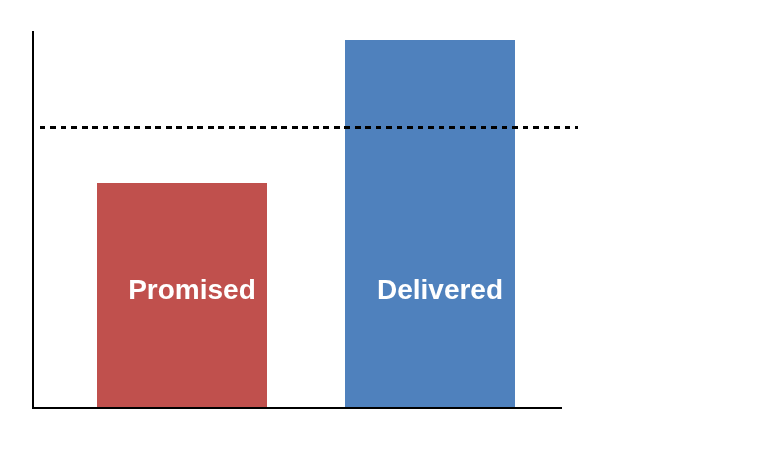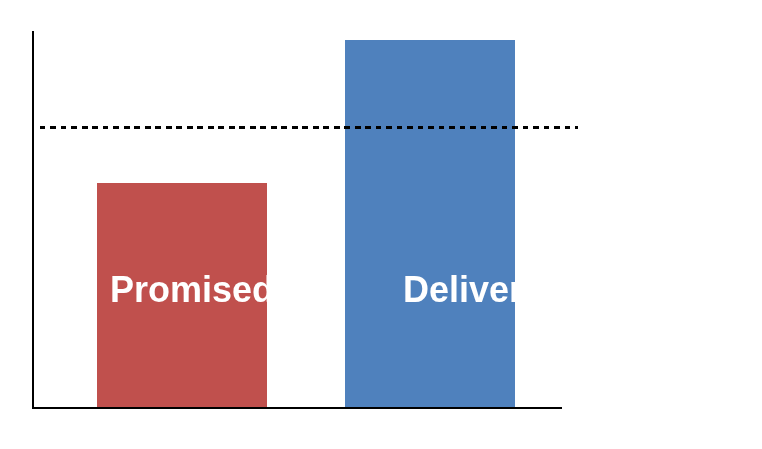--- a/index.html
+++ b/index.html
@@ -37,27 +37,27 @@
     width: 170px;
     
   }
   #bar-promised { left: 97px; }
   #bar-delivered { left: 345px; }
   .bar-label {
     position: absolute;
     top: 270px;
     width: 190px;
     text-align: center;
-    font-size: 36px;
+    font-size: 28px;
     font-weight: bold;
     line-height: 40px;
     letter-spacing: 0px;
   }
   #bar-label-promised { left: 97px; }
-  #bar-label-delivered { left: 345px; padding-left: 44px; }
+  #bar-label-delivered { left: 345px; }
   #expectation-line {
     position: absolute;
     left: 40px;
     width: 538px;
     height: 3px;
     
     background: repeating-linear-gradient(90deg,
       #000000 0px, #000000 5.5px,
       transparent 5.5px, transparent 10.5px);
     

